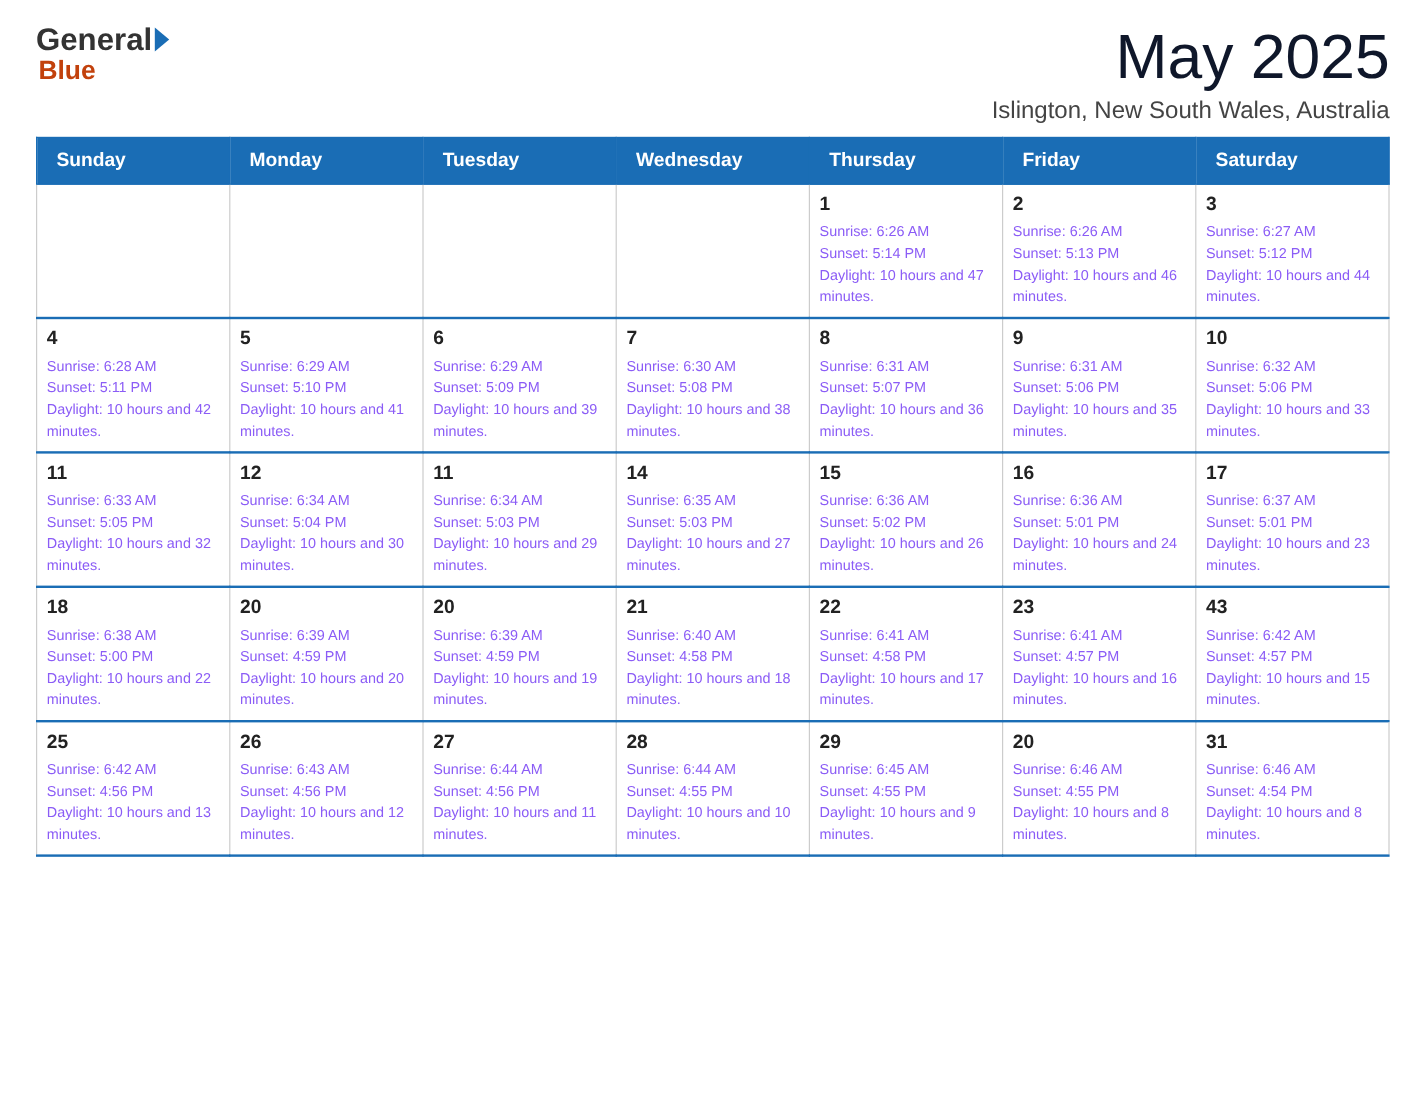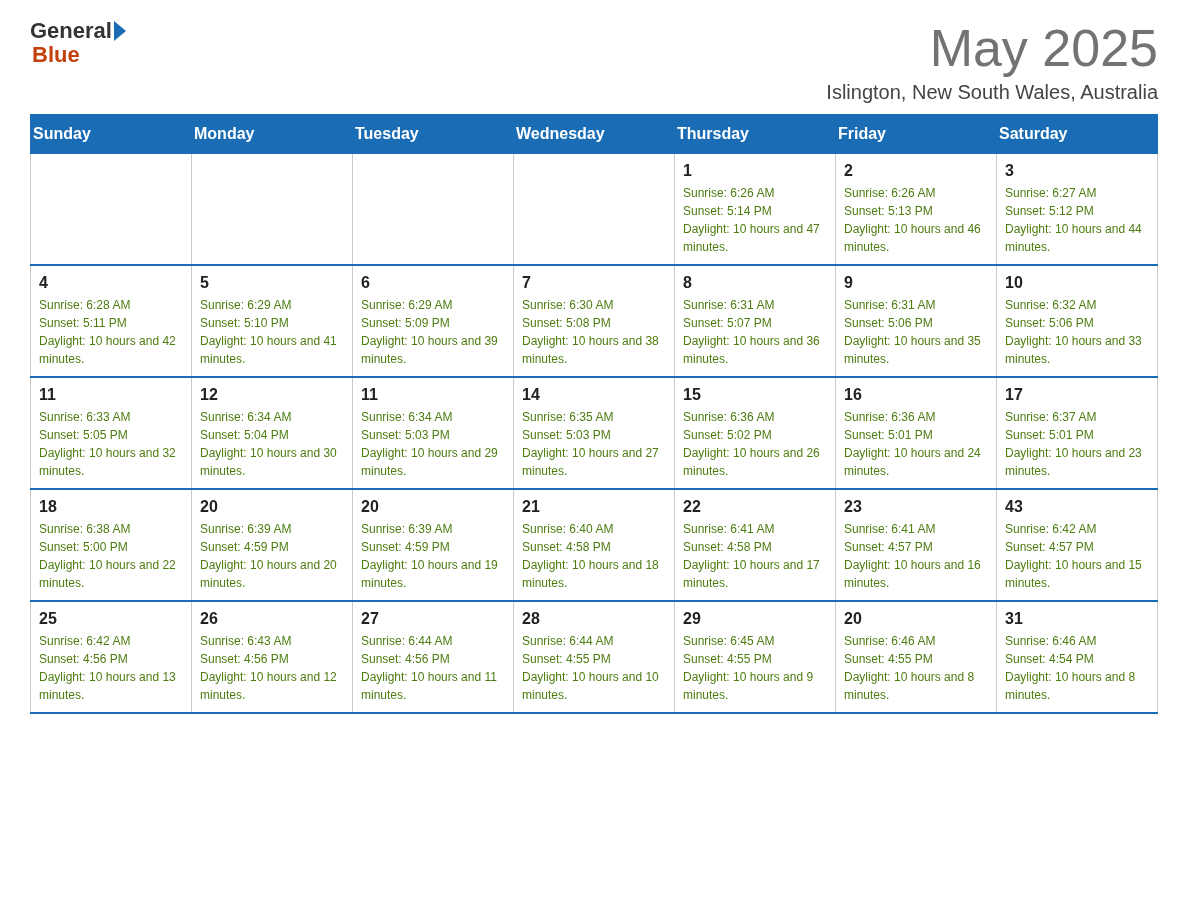--- a/index.html
+++ b/index.html
@@ -11,21 +11,21 @@
       min-height: 918px;
       padding: 20px 30px;
     }
     .header {
       display: flex;
       justify-content: space-between;
       align-items: flex-start;
       margin-bottom: 10px;
     }
     .logo-text {
-      font-size: 22px;
+      font-size: 26px;
       font-weight: bold;
       color: #333;
       line-height: 1;
     }
     .logo-arrow {
       width: 0;
       height: 0;
       border-left: 12px solid #1a6db5;
       border-top: 10px solid transparent;
       border-bottom: 10px solid transparent;
@@ -47,61 +47,61 @@
       color: #c2410c;
       font-weight: bold;
       margin-left: 2px;
     }
     .title-section {
       text-align: right;
     }
     .month-title {
       font-size: 52px;
       font-weight: normal;
-      color: #737373;
+      color: #0f172a;
       line-height: 1.1;
     }
     .location-title {
       font-size: 20px;
       color: #444;
       margin-top: 4px;
       margin-left: 28px;
     }
     table {
       width: 100%;
       border-collapse: collapse;
       margin-top: 10px;
     }
     thead tr th {
       background-color: #1a6db5;
       color: #fff;
       font-size: 16px;
       font-weight: bold;
-      padding: 10px 2px;
+      padding: 10px 16px;
       text-align: left;
       border: 1px solid #1a6db5;
     }
     tbody tr td {
       border: 1px solid #ccc;
       vertical-align: top;
       padding: 8px 8px;
       width: 14.28%;
       min-height: 90px;
       height: 110px;
     }
     .day-number {
       font-size: 16px;
       font-weight: bold;
       color: #222;
       display: block;
       margin-bottom: 4px;
     }
     .day-info {
       font-size: 12px;
-      color: #4d7c0f;
+      color: #8b5cf6;
       line-height: 1.5;
     }
     tbody tr td.empty {
       background: #fff;
     }
     tbody tr {
       border-bottom: 2px solid #1a6db5;
     }
   </style>
 </head>

